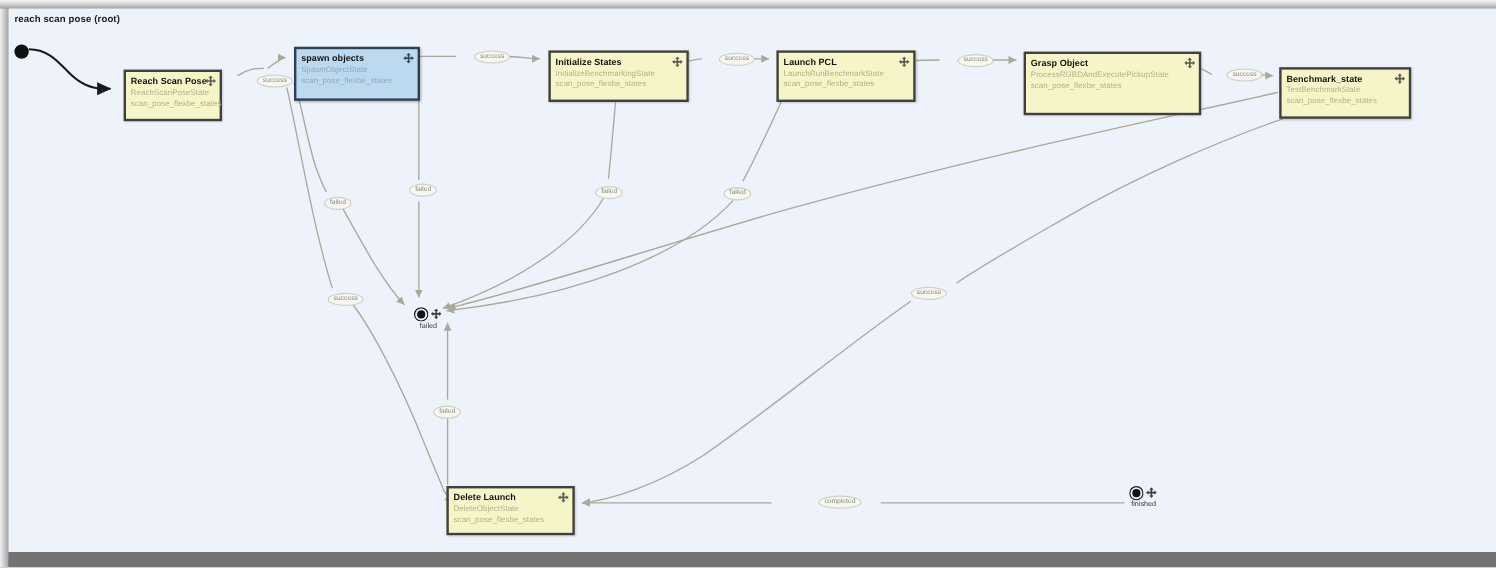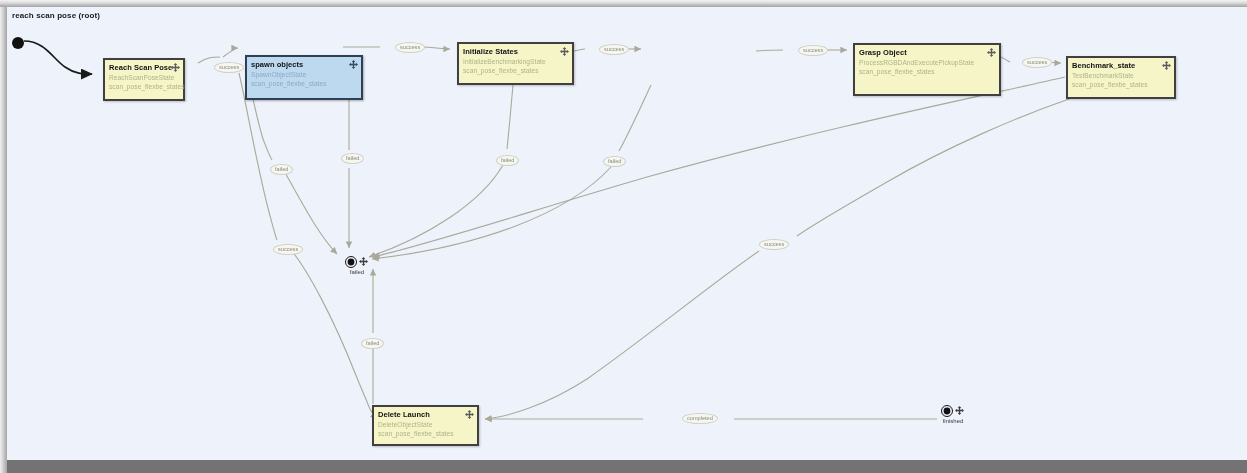--- a/index.html
+++ b/index.html
@@ -227,38 +227,46 @@
 
     <div class="state" style="left:96px; top:51px; width:82px; height:43px;">
       <div class="title">Reach Scan Pose</div>
       <div class="sub">ReachScanPoseState</div>
       <div class="ns">scan_pose_flexbe_states</div>
       <svg class="move-handle" viewBox="0 0 10 10">
         <path d="M5 0 L7 2.3 L5.8 2.3 L5.8 4.2 L7.7 4.2 L7.7 3 L10 5 L7.7 7 L7.7 5.8 L5.8 5.8 L5.8 7.7 L7 7.7 L5 10 L3 7.7 L4.2 7.7 L4.2 5.8 L2.3 5.8 L2.3 7 L0 5 L2.3 3 L2.3 4.2 L4.2 4.2 L4.2 2.3 L3 2.3 Z" fill="#5b5b5b"></path>
       </svg>
     </div>
 
-    <div class="state active" style="left:238px; top:48px; width:118px; height:45px;">
+    <div class="state active" style="left:238px; top:32px; width:105px; height:45px;">
       <div class="title">spawn objects</div>
       <div class="sub">SpawnObjectState</div>
       <div class="ns">scan_pose_flexbe_states</div>
       <svg class="move-handle" viewBox="0 0 10 10">
         <path d="M5 0 L7 2.3 L5.8 2.3 L5.8 4.2 L7.7 4.2 L7.7 3 L10 5 L7.7 7 L7.7 5.8 L5.8 5.8 L5.8 7.7 L7 7.7 L5 10 L3 7.7 L4.2 7.7 L4.2 5.8 L2.3 5.8 L2.3 7 L0 5 L2.3 3 L2.3 4.2 L4.2 4.2 L4.2 2.3 L3 2.3 Z" fill="#3b4a58"></path>
       </svg>
     </div>
 
     <div class="state" style="left:450px; top:35px; width:117px; height:43px;">
       <div class="title">Initialize States</div>
       <div class="sub">InitializeBenchmarkingState</div>
       <div class="ns">scan_pose_flexbe_states</div>
       <svg class="move-handle" viewBox="0 0 10 10">
         <path d="M5 0 L7 2.3 L5.8 2.3 L5.8 4.2 L7.7 4.2 L7.7 3 L10 5 L7.7 7 L7.7 5.8 L5.8 5.8 L5.8 7.7 L7 7.7 L5 10 L3 7.7 L4.2 7.7 L4.2 5.8 L2.3 5.8 L2.3 7 L0 5 L2.3 3 L2.3 4.2 L4.2 4.2 L4.2 2.3 L3 2.3 Z" fill="#5b5b5b"></path>
       </svg>
     </div>
 
+    <div class="state" style="left:640px; top:35px; width:116px; height:43px;">
+      <div class="title">Launch PCL</div>
+      <div class="sub">LaunchRunBenchmarkState</div>
+      <div class="ns">scan_pose_flexbe_states</div>
+      <svg class="move-handle" viewBox="0 0 10 10">
+        <path d="M5 0 L7 2.3 L5.8 2.3 L5.8 4.2 L7.7 4.2 L7.7 3 L10 5 L7.7 7 L7.7 5.8 L5.8 5.8 L5.8 7.7 L7 7.7 L5 10 L3 7.7 L4.2 7.7 L4.2 5.8 L2.3 5.8 L2.3 7 L0 5 L2.3 3 L2.3 4.2 L4.2 4.2 L4.2 2.3 L3 2.3 Z" fill="#5b5b5b"></path>
+      </svg>
+    </div>
 
     <div class="state" style="left:846px; top:36px; width:148px; height:53px;">
       <div class="title">Grasp Object</div>
       <div class="sub">ProcessRGBDAndExecutePickupState</div>
       <div class="ns">scan_pose_flexbe_states</div>
       <svg class="move-handle" viewBox="0 0 10 10">
         <path d="M5 0 L7 2.3 L5.8 2.3 L5.8 4.2 L7.7 4.2 L7.7 3 L10 5 L7.7 7 L7.7 5.8 L5.8 5.8 L5.8 7.7 L7 7.7 L5 10 L3 7.7 L4.2 7.7 L4.2 5.8 L2.3 5.8 L2.3 7 L0 5 L2.3 3 L2.3 4.2 L4.2 4.2 L4.2 2.3 L3 2.3 Z" fill="#5b5b5b"></path>
       </svg>
     </div>
 

